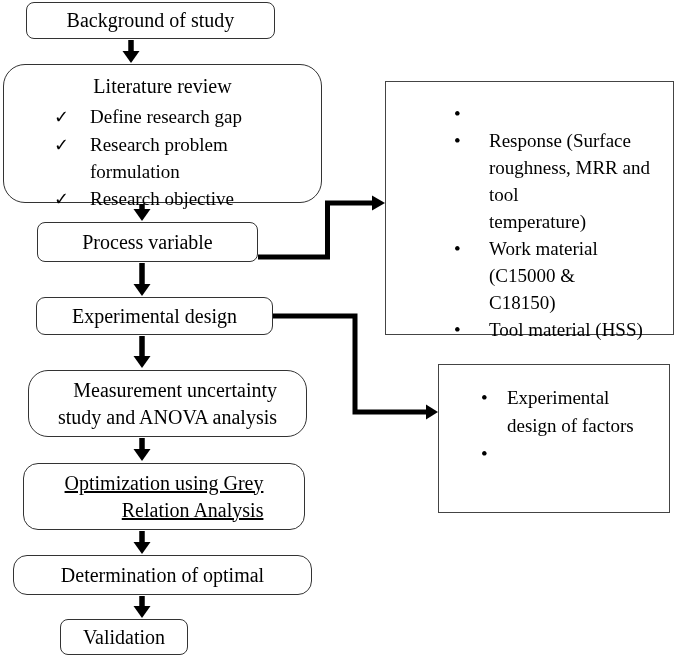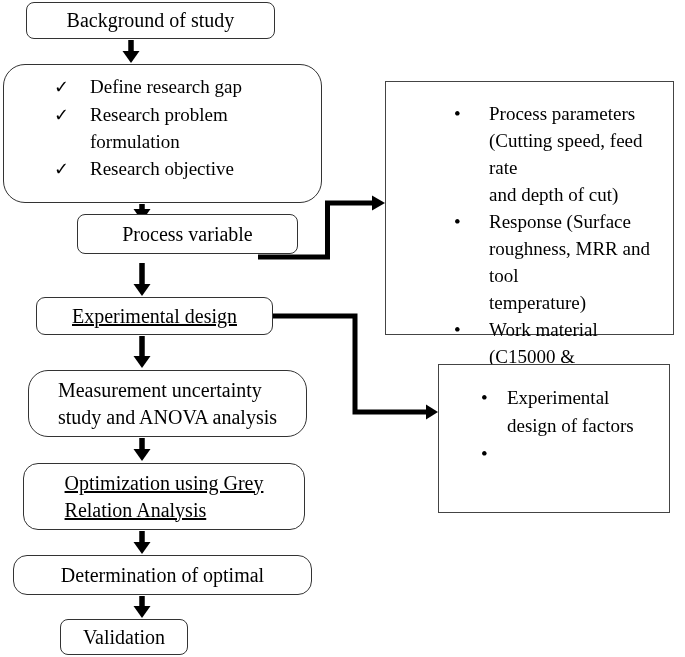--- a/index.html
+++ b/index.html
@@ -20,21 +20,21 @@
   }
   .node {
     position: absolute;
     box-sizing: border-box;
     border: 1.6px solid #333333;
     border-radius: 8px;
     background: #ffffff;
     display: flex;
     align-items: center;
     justify-content: center;
-    text-align: left;
+    text-align: right;
     font-size: 20px;
     line-height: 27px;
   }
   .node .lbl { white-space: pre-line; }
   .node.lit {
     display: block;
     border-radius: 22px;
     text-align: left;
     padding-top: 8px;
   }
@@ -112,39 +112,40 @@
       <polyline points="273,316 355,316 355,412 426,412" fill="none" stroke="#000" stroke-width="5"></polyline>
       <polygon points="426,404.5 426,419.5 438,412" fill="#000"></polygon>
     </g>
   </svg>
 
   <div class="node" style="left:26px; top:2px; width:249px; height:37px;">
     <span class="lbl">Background of study</span>
   </div>
 
   <div class="node lit" style="left:3px; top:64px; width:319px; height:139px;">
+    <div class="lit-title">Literature review</div>
     <div class="lit-item">
       <span class="check">✓</span>
       <span>Define research gap</span>
     </div>
     <div class="lit-item">
       <span class="check">✓</span>
       <span>Research problem formulation</span>
     </div>
     <div class="lit-item">
       <span class="check">✓</span>
       <span>Research objective</span>
     </div>
   </div>
 
-  <div class="node" style="left:37px; top:214px; width:221px; height:40px;margin-left:40px;">
+  <div class="node" style="left:37px; top:222px; width:221px; height:40px;">
     <span class="lbl">Process variable</span>
   </div>
 
-  <div class="node" style="left:36px; top:297px; width:237px; height:38px; border-radius:9px;text-decoration:underline;">
+  <div class="node" style="left:36px; top:297px; width:237px; height:38px; border-radius:9px;">
     <span class="lbl">Experimental design</span>
   </div>
 
   <div class="node" style="left:28px; top:370px; width:279px; height:67px; border-radius:20px;">
     <span class="lbl">Measurement uncertainty
 study and ANOVA analysis</span>
   </div>
 
   <div class="node" style="left:23px; top:463px; width:282px; height:67px; border-radius:15px;text-decoration:underline;">
     <span class="lbl">Optimization using Grey
@@ -156,23 +157,20 @@
   </div>
 
   <div class="node" style="left:60px; top:619px; width:128px; height:36px;">
     <span class="lbl">Validation</span>
   </div>
 
   <div class="sidebox" style="left:385px; top:81px; width:289px; height:254px;">
     <div class="blist params">
       <div class="bitem">
         <span class="bullet">•</span>
-        <span class="btext">Process parameters
-(Cutting speed, feed rate
-and depth of cut)</span>
       </div>
       <div class="bitem">
         <span class="bullet">•</span>
         <span class="btext">Response (Surface
 roughness, MRR and tool
 temperature)</span>
       </div>
       <div class="bitem">
         <span class="bullet">•</span>
         <span class="btext">Work material (C15000 &amp;

